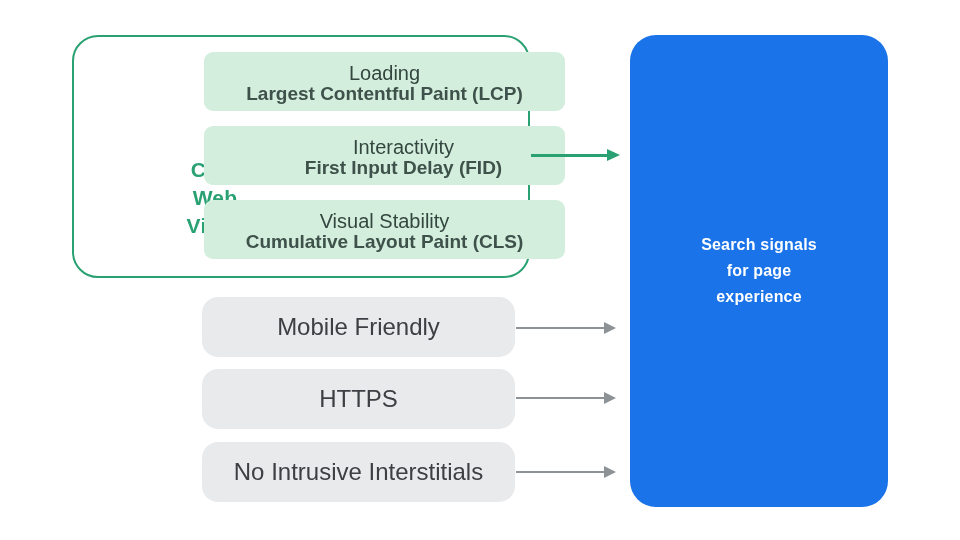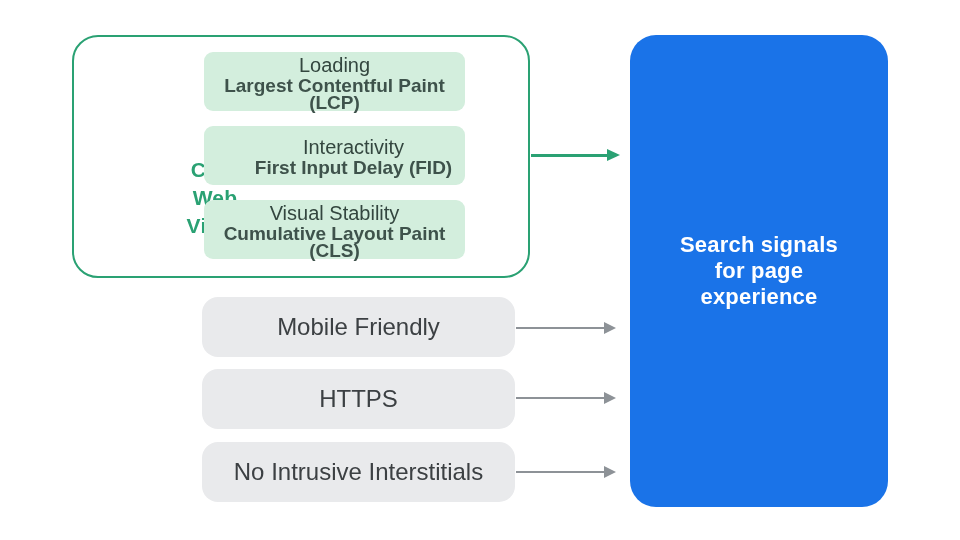--- a/index.html
+++ b/index.html
@@ -25,21 +25,21 @@
   }
 
   .cwv-label{
     position:absolute;left:86px;top:119px;width:110px;
     text-align:center;color:var(--green);
     font-size:21px;font-weight:700;line-height:28px;letter-spacing:.2px;
   }
   .cwv-label span{display:block;}
 
   .vital-pill{
-    position:absolute;left:204px;width:261px;height:59px;
+    position:absolute;left:204px;width:361px;height:59px;
     background:var(--green-light);border-radius:9px;
     display:flex;flex-direction:column;align-items:center;justify-content:center;
     text-align:center;
   }
   .vital-pill .pill-title{
     color:var(--green-text);font-size:20px;font-weight:500;line-height:24px;
   }
   .vital-pill .pill-subtitle{
     color:#3e524b;font-size:19px;font-weight:700;line-height:17px;
   }
@@ -73,21 +73,21 @@
   .arrow-g2{left:516px;top:397px;}
   .arrow-g3{left:516px;top:471px;}
 
   
   .result-box{
     position:absolute;left:630px;top:35px;width:258px;height:472px;
     background:var(--blue);border-radius:26px;
     display:flex;align-items:center;justify-content:center;
   }
   .result-text{
-    color:var(--white);font-size:22px;font-weight:700;line-height:26px;
+    color:var(--white);font-size:16px;font-weight:700;line-height:26px;
     text-align:center;letter-spacing:.2px;
   }
   .result-text span{display:block;}
 </style>
 </head>
 <body>
 
 <div class="canvas">
 
   <div class="cwv-group">

